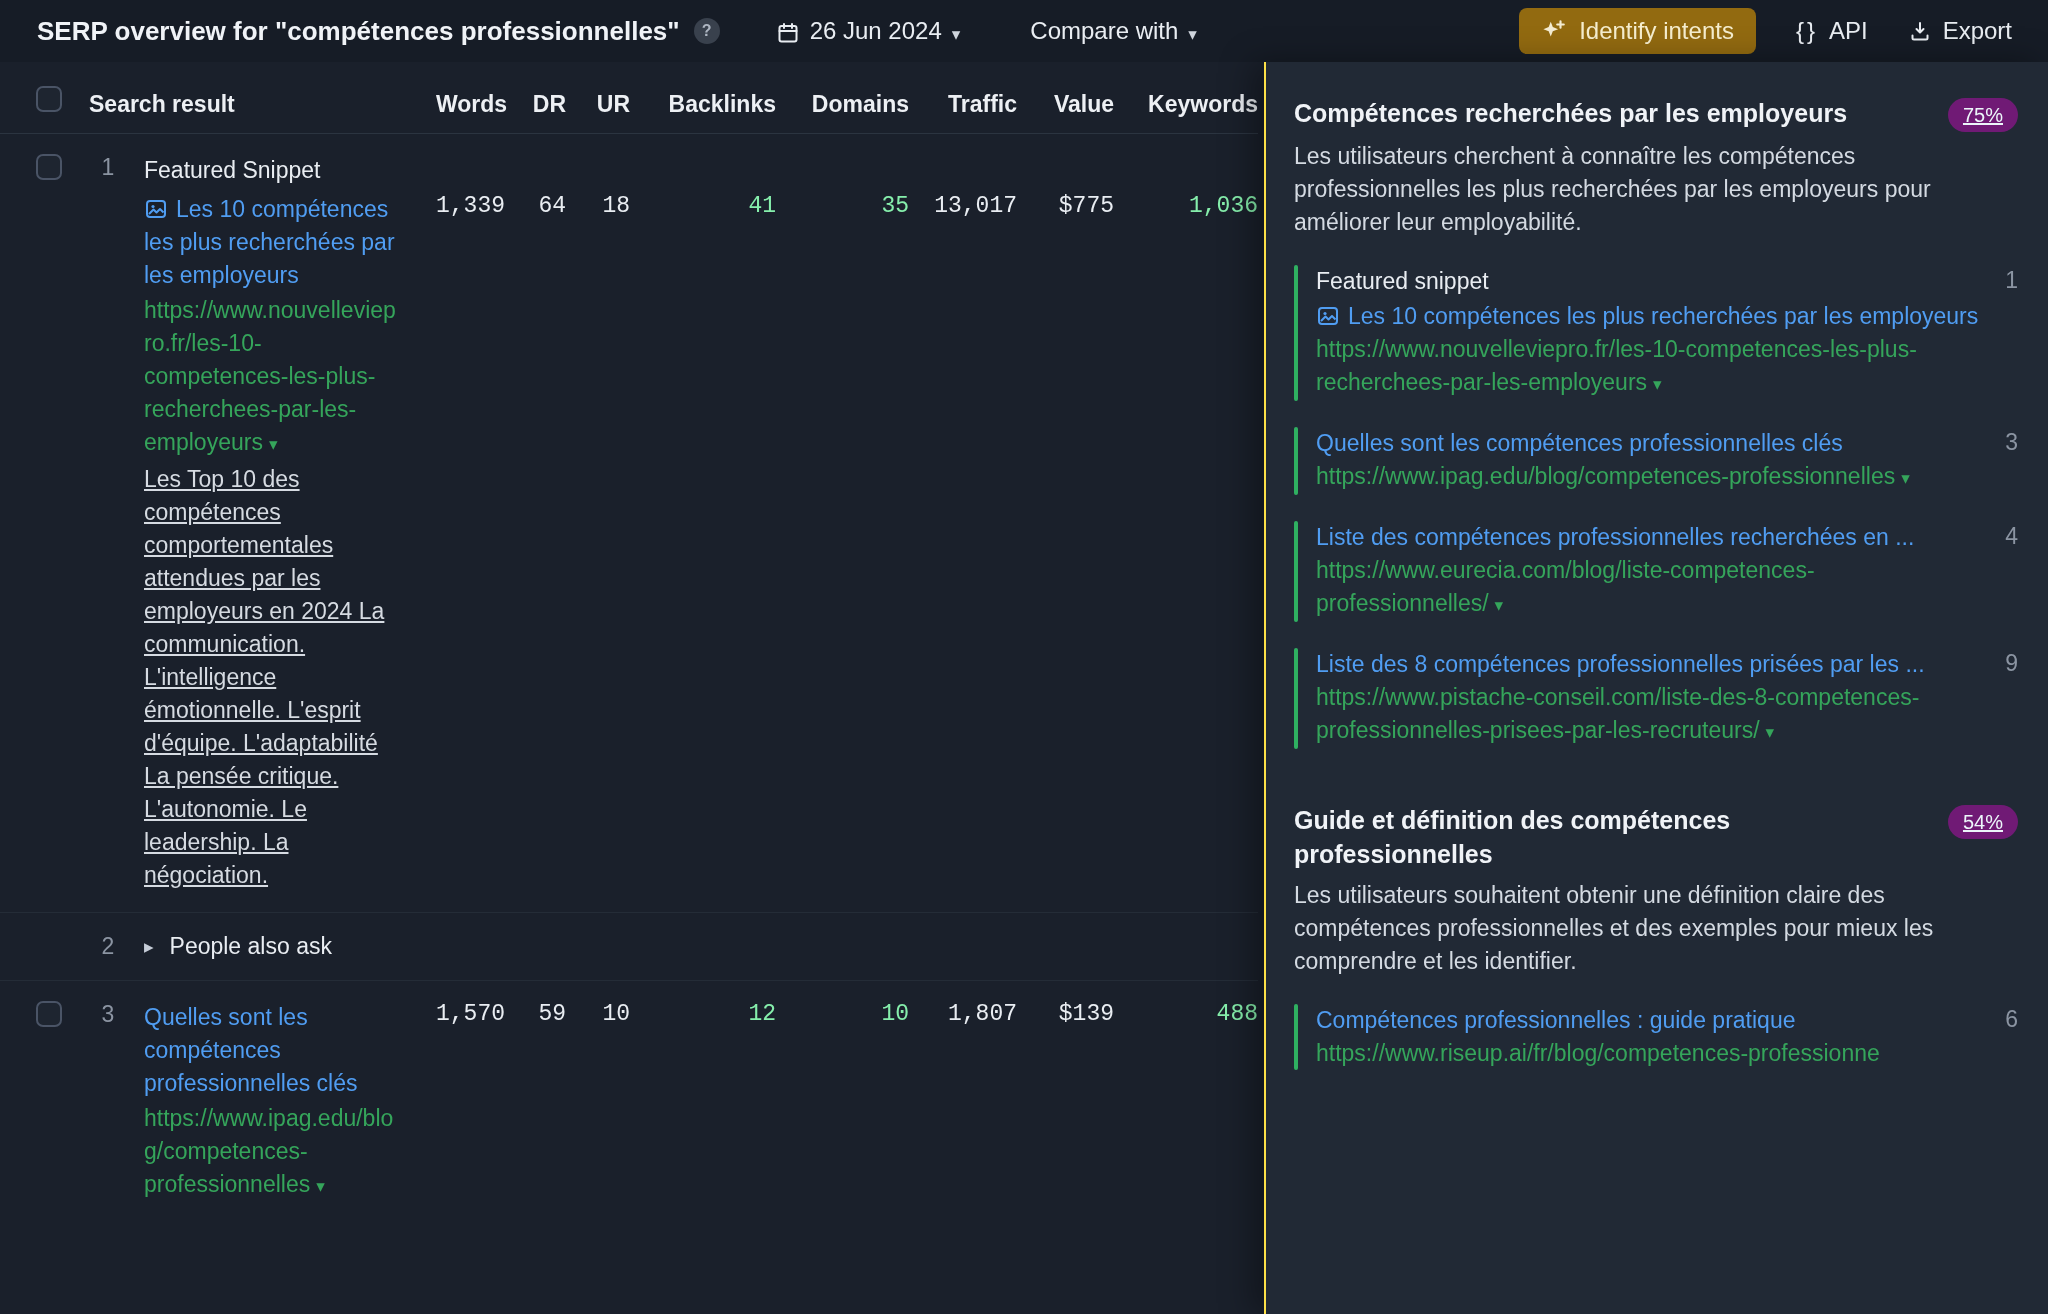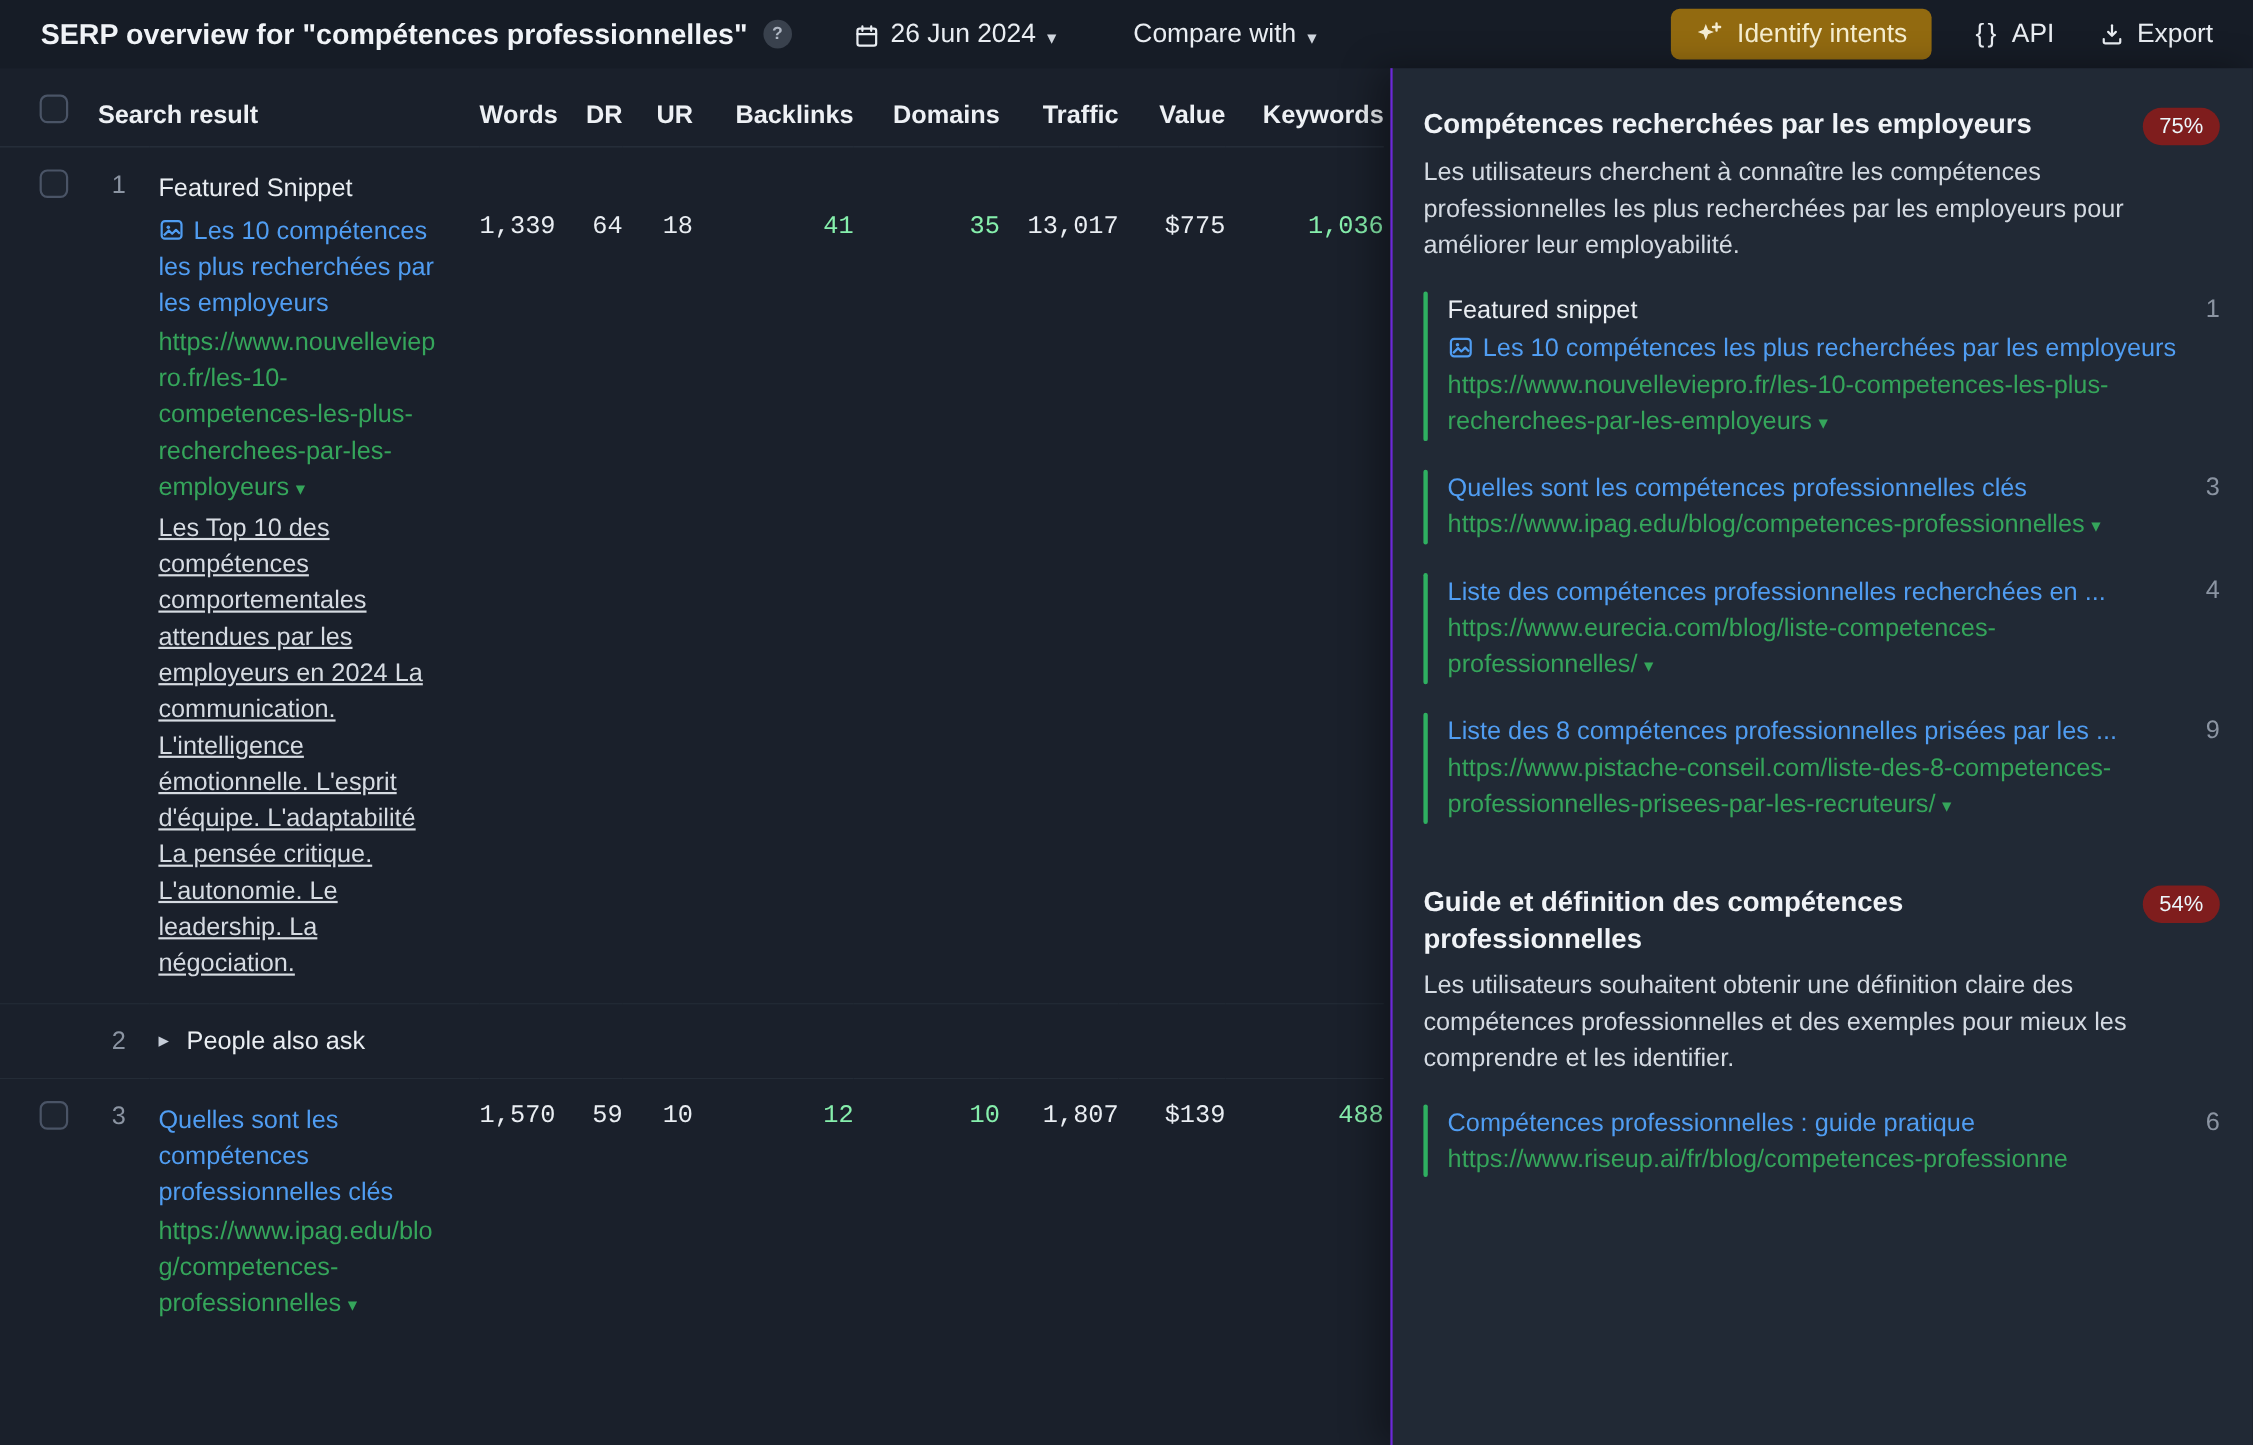--- a/index.html
+++ b/index.html
@@ -70,29 +70,29 @@
   .r-link { color:#509df2; line-height:33px; overflow-wrap:anywhere; cursor:pointer; }
   .r-url  { color:#35a55b; line-height:33px; overflow-wrap:anywhere; cursor:pointer; margin-top:2px; }
   .r-url .caret { color:#35a55b; margin-left:6px; }
   .desc { color:#d6dbe2; line-height:33px; margin-top:2px;text-decoration:underline; }
   .img-icon { vertical-align:-4px; margin-right:8px; }
   .paa { display:flex; align-items:center; gap:16px; }
   .paa .tri { font-size:19px; color:#c6cdd8; cursor:pointer; }
   
   .panel {
     position:absolute; top:62px; right:0; bottom:0; width:784px;
-    background:#212935; border-left:2px solid #6d28d9;
+    background:#212935; border-left:2px solid #fde047;
     box-shadow:-12px 0 30px rgba(0,0,0,.35);
     padding:34px 30px 0 28px; overflow:hidden;
   }
   .sec-head { display:flex; align-items:flex-start; gap:16px; margin-bottom:8px; }
   .sec-head h2 { flex:1; margin:0; font-size:25px; line-height:34px; font-weight:700; color:#f0f3f7; }
   .badge {
-    background:#7f1d1d; color:#ecf6fa; border-radius:999px;
-    padding:3px 15px; font-size:20px; line-height:28px; margin-top:2px; white-space:nowrap;
+    background:#701a75; color:#ecf6fa; border-radius:999px;
+    padding:3px 15px; font-size:20px; line-height:28px; margin-top:2px; white-space:nowrap;text-decoration:underline;
   }
   .sec-desc { margin:0 0 26px; font-size:23px; line-height:33px; color:#d4dae2; }
   .p-item { display:flex; margin-bottom:26px; }
   .p-bar { width:4px; border-radius:2px; background:#2fb061; margin-right:18px; align-self:stretch; }
   .p-body { flex:1; min-width:0; }
   .p-rank { width:34px; text-align:right; color:#8b94a2; font-size:23px; padding-top:2px; }
   .p-type { font-size:23px; line-height:33px; color:#e9edf2; margin-bottom:2px; }
   .p-link { color:#509df2; font-size:23px; line-height:33px; overflow-wrap:anywhere; cursor:pointer; }
   .p-url  { color:#35a55b; font-size:23px; line-height:33px; overflow-wrap:anywhere; cursor:pointer; }
   .p-url .caret { color:#35a55b; margin-left:6px; }

